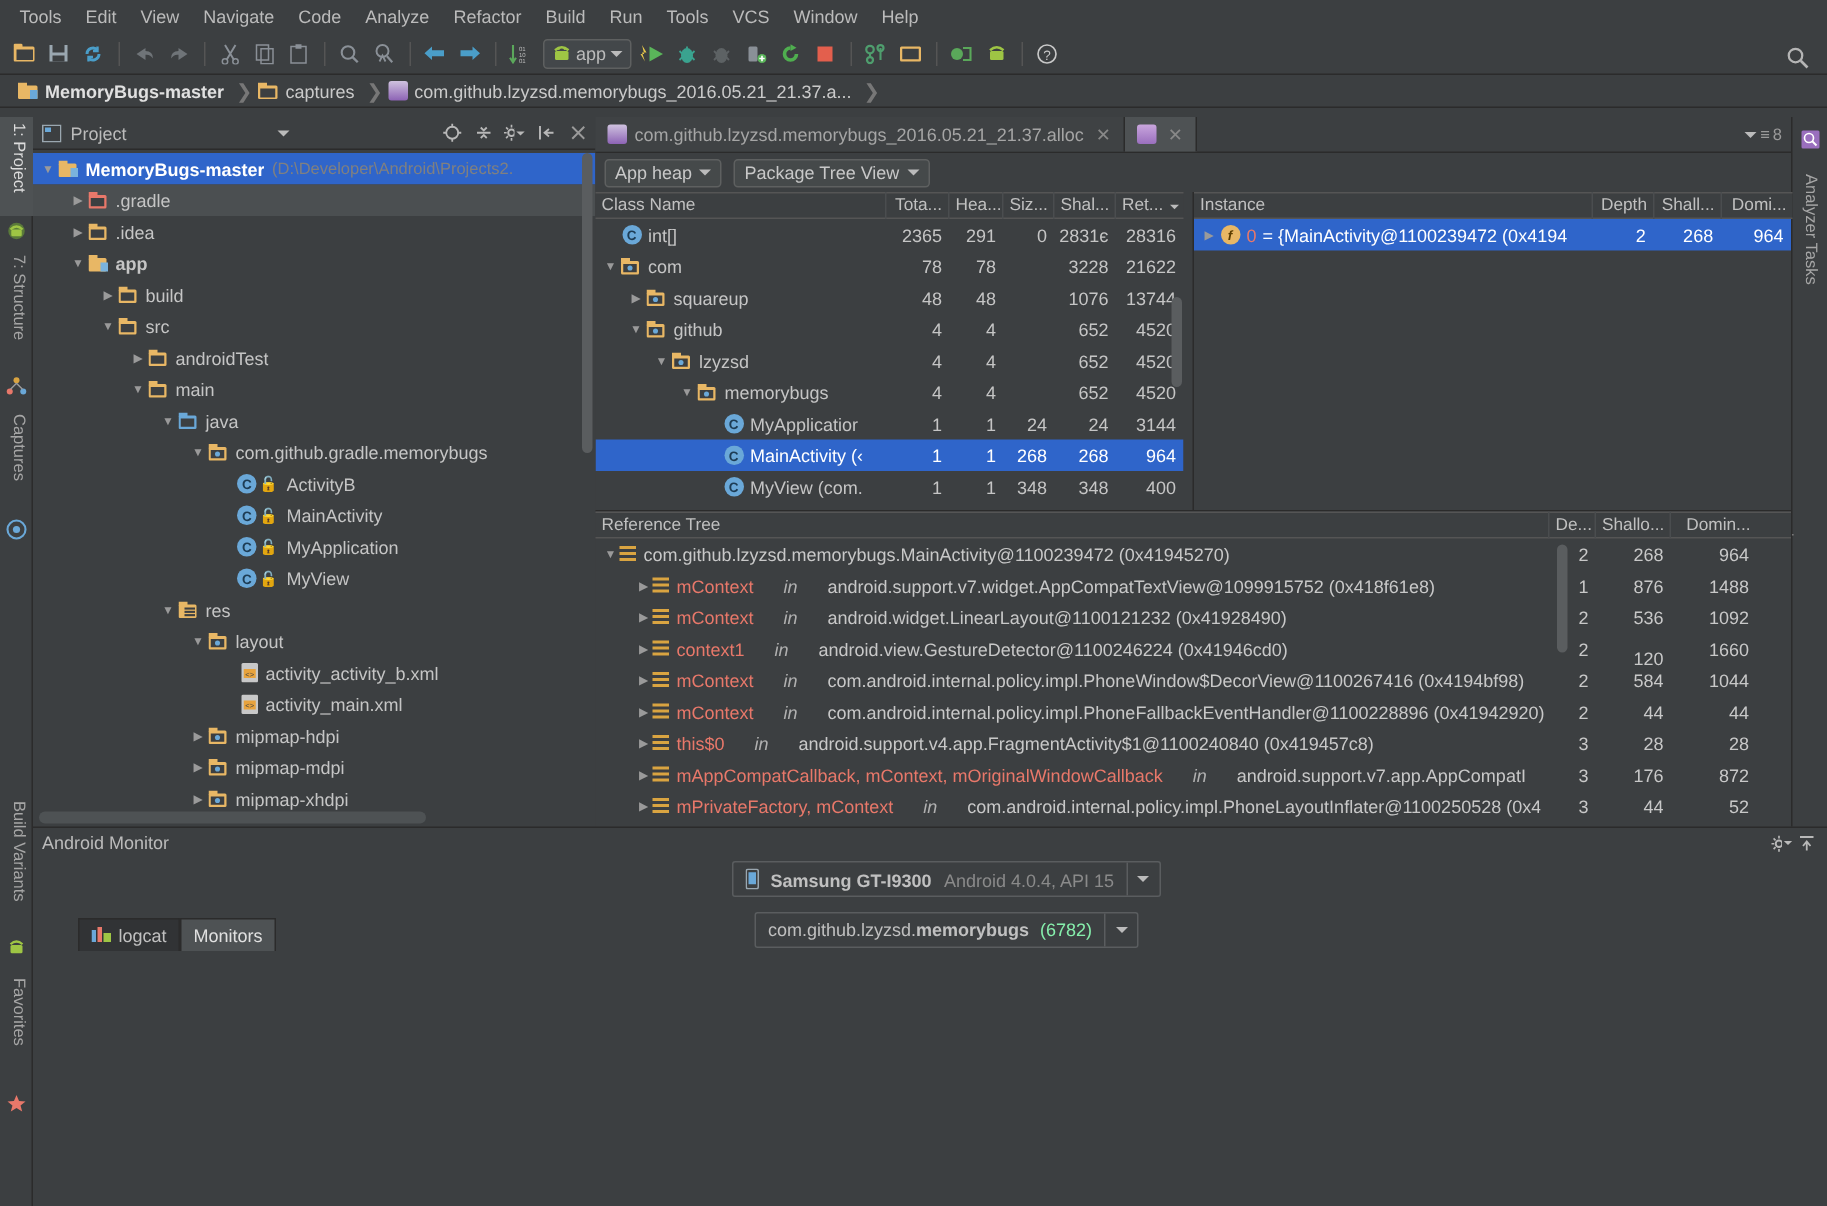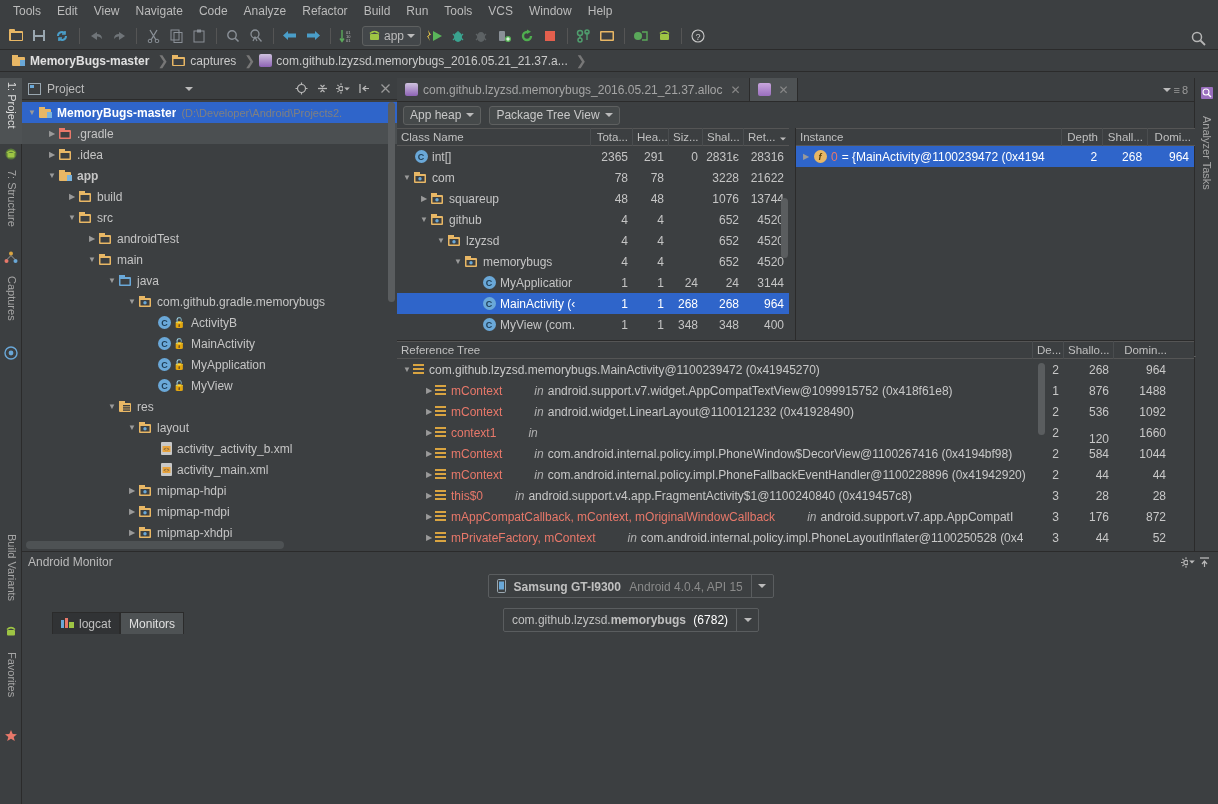--- a/index.html
+++ b/index.html
@@ -170,21 +170,21 @@
   }
 
   
   .reftree {
     position: absolute; left: 397px; top: 340px; width: 797px; height: 211px;
     background: #3c3f41; border-top: 1px solid #2b2b2b;
   }
   .rrow { height: 21px; display: flex; align-items: center; font-size: 12px;
           color: #c8c8c8; white-space: nowrap; }
   .rfield { color: #e8786a; }
-  .rin { font-style: italic; color: #b0b0b0; padding: 0 4px; margin-left: 28px; }
+  .rin { font-style: italic; color: #b0b0b0; padding: 0 20px; }
   .rpath { color: #c8c8c8; }
   .ref-vscroll { position: absolute; right: 149px; top: 22px; width: 7px; height: 72px;
                  background: #5a5d5f; border-radius: 4px; }
 
   
   .stack-ic { width: 11px; height: 11px; display: inline-block; position: relative;
               margin-right: 5px; flex: 0 0 11px; }
   .stack-ic i { position: absolute; left: 0; width: 11px; height: 2px;
                 background: #d9a441; display: block; }
 
@@ -1054,20 +1054,21 @@
         <div class="rrow">
           <div style="width: 636px; display: flex; align-items: center; overflow: hidden; padding-left: 26px;">
             <span class="tarrow">▶</span>
             <span class="stack-ic">
               <i style="top:0"></i>
               <i style="top:4px"></i>
               <i style="top:8px"></i>
             </span>
             <span class="rfield">context1</span>
             <span class="rin">in</span>
+            <span class="rpath" style="overflow: hidden; text-overflow: clip;">android.view.GestureDetector@1100246224 (0x41946cd0)</span>
           </div>
           <div class="cnum" style="width: 31px;">2</div>
           <div class="cnum" style="width: 50px; margin-top: 12px;">120</div>
           <div class="cnum" style="width: 57px;">1660</div>
         </div>
         <div class="rrow">
           <div style="width: 636px; display: flex; align-items: center; overflow: hidden; padding-left: 26px;">
             <span class="tarrow">▶</span>
             <span class="stack-ic">
               <i style="top:0"></i>
@@ -1179,21 +1180,21 @@
           <b>Samsung GT-I9300</b>
           <span style="color:#8a8a8a;margin-left:5px">Android 4.0.4, API 15</span>
         </span>
         <span class="dd">
             <span class="caret-d"></span>
           </span>
       </div>
       <div class="sel-box">
         <span class="txt">
           <span>com.github.lzyzsd.</span><b>memorybugs</b>
-          <span style="color:#ffffff;margin-left:4px">(6782)</span>
+          <span style="color:#86efac;margin-left:4px">(6782)</span>
         </span>
         <span class="dd">
             <span class="caret-d"></span>
           </span>
       </div>
     </div>
 
     <div class="mon-tabs">
       <div class="mtab">
         <svg width="14" height="11">

